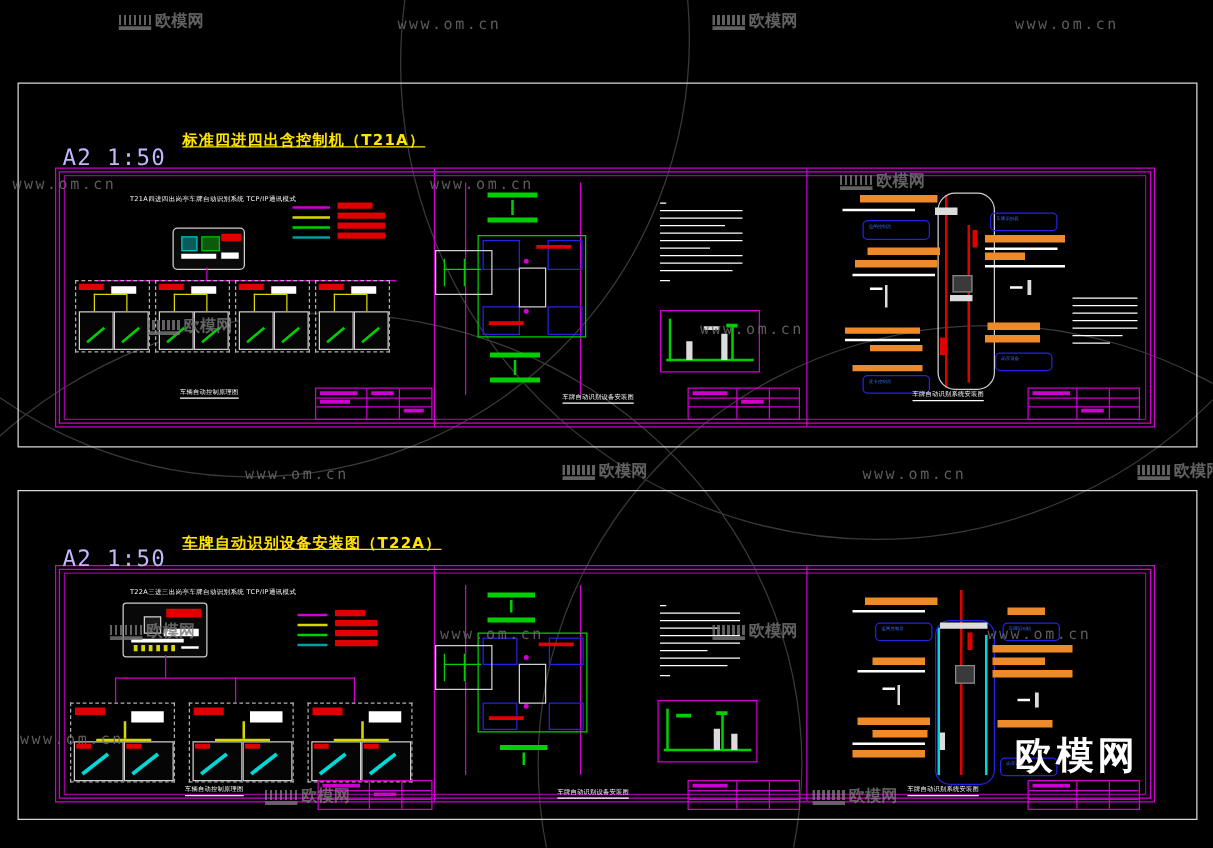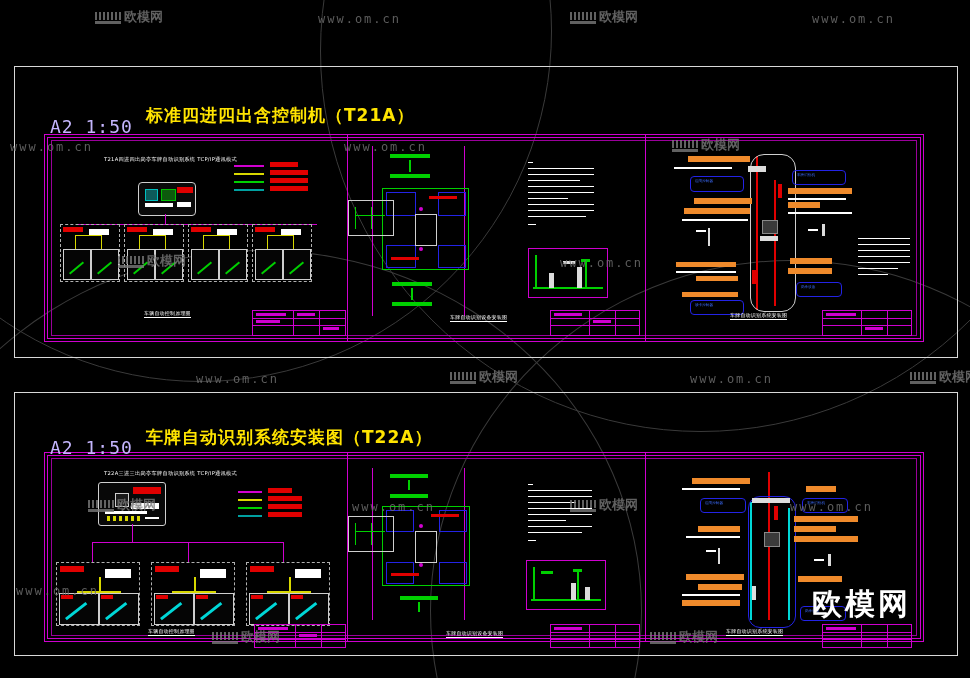--- a/index.html
+++ b/index.html
@@ -29,23 +29,23 @@
      font-family:"DejaVu Sans","Liberation Sans",sans-serif;white-space:nowrap;}
 
   
   .white-frame{position:absolute;border:1px solid #d8d8d8;z-index:5;}
   .sheet{position:absolute;z-index:10;}
   .mframe{position:absolute;inset:0;border:1px solid #cf00cf;}
   .mframe2{position:absolute;inset:3px;border:1px solid #cf00cf;}
   .mframe3{position:absolute;left:7px;top:6px;right:7px;bottom:6px;border:1px solid #9a009a;}
   .scale-lbl{position:absolute;color:#c4b5fd;font-size:18px;z-index:30;
              font-family:"DejaVu Sans Mono",monospace;letter-spacing:1px;}
-  .sub-title{position:absolute;color:#ffe400;font-size:17px;font-weight:bold;z-index:30;
+  .sub-title{position:absolute;color:#ffe400;font-size:12px;font-weight:bold;z-index:30;
              letter-spacing:1px;white-space:nowrap;
-             font-family:"DejaVu Sans","Liberation Sans",sans-serif;}
+             font-family:"DejaVu Sans","Liberation Sans",sans-serif;text-decoration:underline;}
 
   
   .vdiv{position:absolute;width:1px;background:#cf00cf;}
   .panel{position:absolute;}
   .hdr-txt{position:absolute;color:#fff;font-size:5.2px;white-space:nowrap;letter-spacing:.3px;
            font-family:"DejaVu Sans",sans-serif;}
   .redbar{position:absolute;background:#e00000;}
   .orbar{position:absolute;background:#ef8a2b;}
   .whbar{position:absolute;background:#fff;}
   .bluebox{position:absolute;border:1px solid #2323e6;border-radius:4px;}
@@ -296,21 +296,21 @@
         <div class="c" style="left:38px;"></div>
         <div class="c" style="left:64px;"></div>
         <div class="f" style="left:3px;top:2px;width:30px;height:3px;"></div>
         <div class="f" style="left:42px;top:16px;width:18px;height:3px;"></div>
       </div>
     </div>
   </div>
 
   <div class="white-frame" style="left:14px;top:392px;width:942px;height:262px;"></div>
   <div class="scale-lbl" style="left:50px;top:437px;">A2  1:50</div>
-  <div class="sub-title" style="left:146px;top:426px;">车牌自动识别系统安装图（T22A）</div>
+  <div class="sub-title" style="left:146px;top:426px;">车牌自动识别设备安装图（T22A）</div>
 
   <div class="sheet" style="left:44px;top:452px;width:880px;height:190px;">
     <div class="mframe"></div>
     <div class="mframe2"></div>
     <div class="mframe3"></div>
     <div class="vdiv" style="left:303px;top:1px;bottom:1px;"></div>
     <div class="vdiv" style="left:601px;top:1px;bottom:1px;"></div>
 
     <div class="panel" style="left:8px;top:6px;width:294px;height:180px;">
       <div class="hdr-txt" style="left:52px;top:12px;">T22A三进三出岗亭车牌自动识别系统 TCP/IP通讯模式</div>

